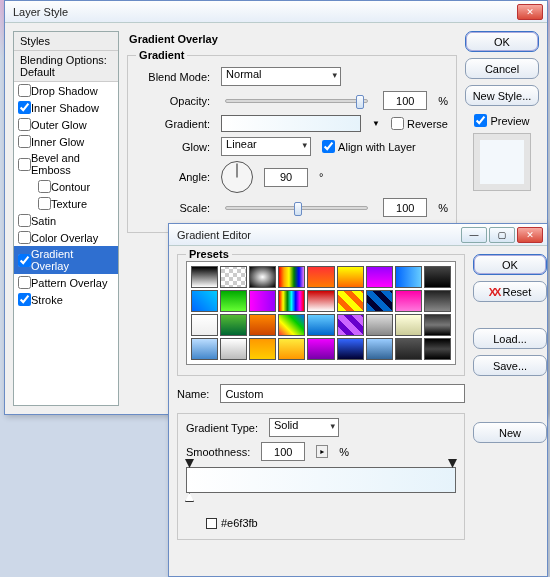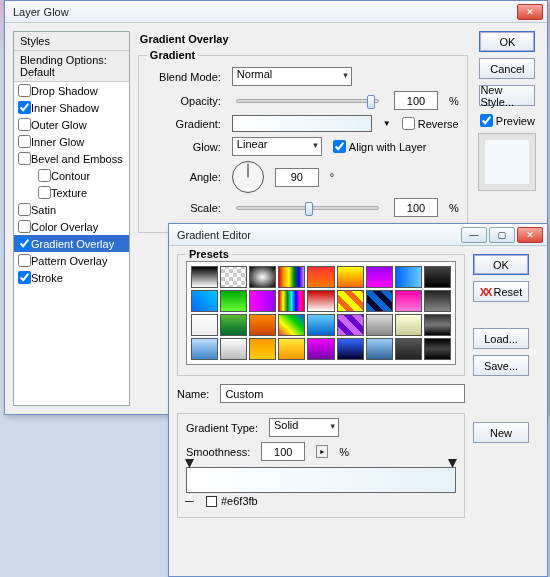--- a/index.html
+++ b/index.html
@@ -31,45 +31,45 @@
 .combo::after { content:"▾"; position:absolute; right:3px; top:2px; font-size:9px; color:#333; }
 .slider { flex:1; height:4px; background:#d9d9d9; border:1px solid #aaa; border-radius:2px; position:relative; margin:0 4px; }
 .slider .thumb { position:absolute; top:-5px; width:8px; height:14px; background:linear-gradient(#fafcff,#cfe0f2); border:1px solid #6a8cc5; border-radius:2px; }
 .numbox { width:44px; height:19px; border:1px solid #7a7a7a; background:#fff; text-align:center; }
 .gradprev { width:140px; height:17px; border:1px solid #666; background:linear-gradient(90deg,#ffffff,#e6f3fb); }
 .dcheck { display:flex; align-items:center; gap:3px; }
 .angwheel { width:32px; height:32px; border:1px solid #555; border-radius:50%; background:#f5f5f5; position:relative; }
 .angwheel::after { content:""; position:absolute; left:50%; top:50%; width:14px; height:1px; background:#222; transform-origin:left; transform:rotate(-90deg); }
 
 .rightcol { width:76px; display:flex; flex-direction:column; gap:6px; align-items:center; }
-.btn { width:56px; height:21px; border:1px solid #8b9db5; background:linear-gradient(#fefefe,#e4ebf4); border-radius:0; display:flex; align-items:center; justify-content:center; cursor:pointer; }
+.btn { width:74px; height:21px; border:1px solid #8b9db5; background:linear-gradient(#fefefe,#e4ebf4); border-radius:7px; display:flex; align-items:center; justify-content:center; cursor:pointer; }
 .btn.def { border:1px solid #3a72c8; box-shadow:0 0 0 1px #aad inset; }
 .previewthumb { width:58px; height:58px; border:1px solid #bbb; background:#f3f8fc; box-shadow:inset 0 0 0 6px #e4e4e4; }
 
 
 .ge { left:168px; top:223px; width:380px; height:354px; }
 .ge .body { padding:8px; height:calc(100% - 22px); display:flex; gap:8px; }
 .ge .left { flex:1; }
 .ge .right { width:66px; display:flex; flex-direction:column; gap:6px; }
 .swatchgrid { display:grid; grid-template-columns:repeat(9,1fr); gap:2px; padding:4px; background:#fff; border:1px solid #888; }
 .swatchgrid div { height:22px; border:1px solid #555; }
 .namebox { flex:1; height:19px; border:1px solid #7a7a7a; background:#fff; padding:0 4px; }
 .gradbar { height:26px; border:1px solid #666; background:linear-gradient(90deg,#ffffff,#e6f3fb); position:relative; margin-top:6px; }
 .stopT { position:absolute; top:-9px; width:9px; height:9px; background:#222; clip-path:polygon(50% 100%,0 0,100% 0); }
 .stopB { position:absolute; bottom:-10px; width:9px; height:9px; background:#fff; border:1px solid #333; clip-path:polygon(50% 0,0 100%,100% 100%); }
-.hexline { margin-top:2px; display:flex; align-items:flex-end; gap:4px;padding-left:20px; }
+.hexline { margin-top:24px; display:flex; align-items:flex-end; gap:4px;padding-left:20px; }
 .hexsw { width:11px; height:11px; border:1px solid #333; background:#fff; }
 .redx { color:#d22; font-weight:bold; font-size:11px; letter-spacing:-2px; margin-right:3px; }
 </style>
 </head>
 <body>
 
 <div class="win ls">
   <div class="titlebar">
-    <span class="t">Layer Glow</span>
+    <span class="t">Layer Style</span>
     <div class="winbtn close">✕</div>
   </div>
   <div class="body">
     <div class="styleslist">
       <div class="hdr">Styles</div>
       <div class="hdr">Blending Options: Default</div>
       <div id="style-rows">
           <div class="row">
             <input type="checkbox" style="">
             <span>Drop Shadow</span>

